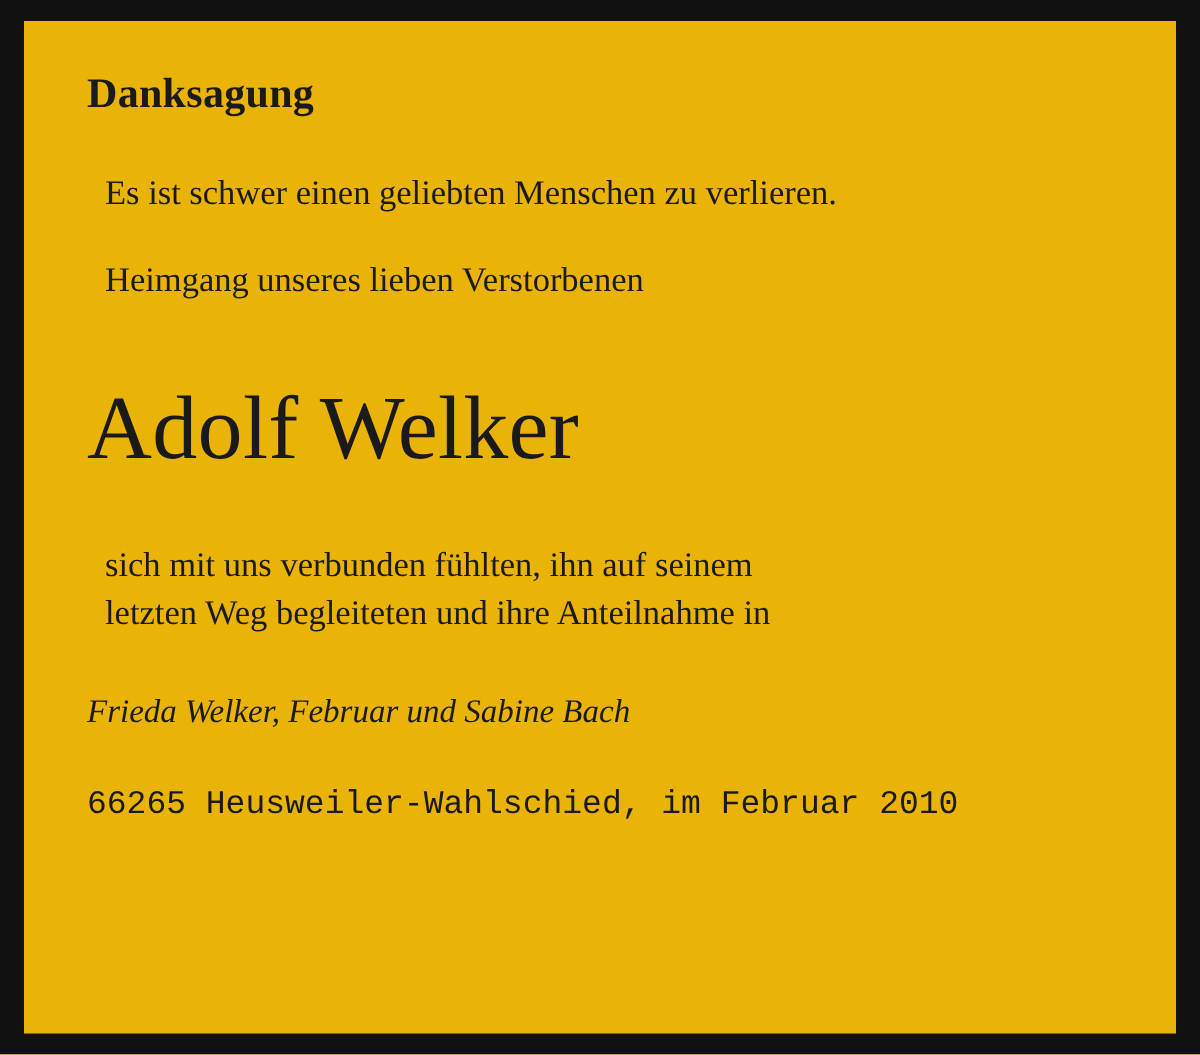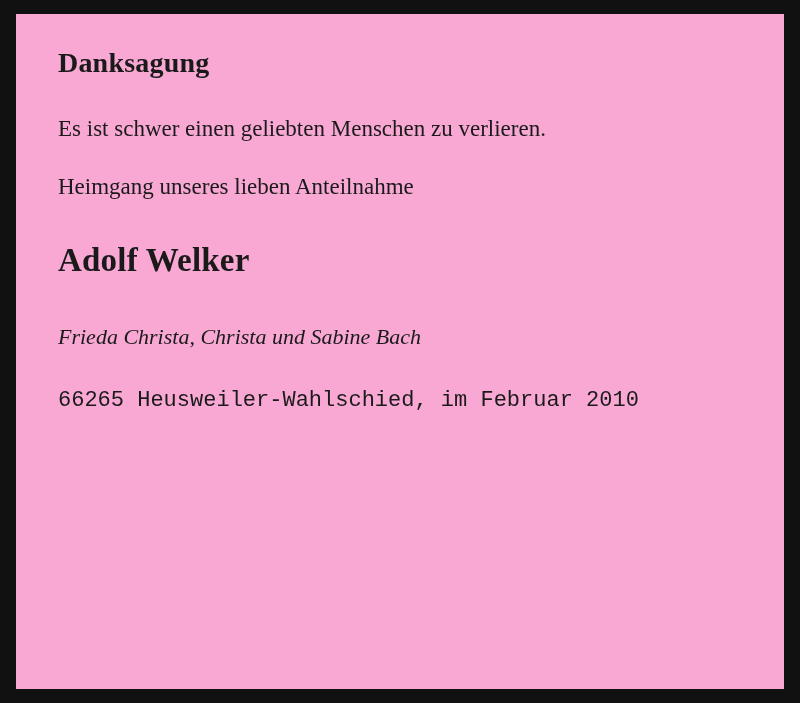--- a/index.html
+++ b/index.html
@@ -10,47 +10,47 @@
   body {
     width: 800px;
     height: 703px;
     font-family: "Liberation Serif", serif;
     color: #1a1a1a;
   }
   .notice {
     box-sizing: border-box;
     width: 800px;
     height: 703px;
-    background: #f9a8d4;
+    background: #eab308;
     border-top: 14px solid #111111;
     border-bottom: 14px solid #111111;
     border-left: 16px solid #111111;
     border-right: 16px solid #111111;
     padding: 34px 42px 8px 42px;
   }
   .heading {
     font-size: 28px;
     font-weight: bold;
     letter-spacing: 0.2px;
     margin: 0 0 34px 0;
     line-height: 1.1;
   }
   .para {
     font-size: 23px;
     line-height: 1.38;
-    margin: 0 0 24px 0;
+    margin: 0 0 24px 12px;
   }
   .para.tight {
     margin-bottom: 26px;
   }
   .name {
-    font-size: 33px;
-    font-weight: bold;
+    font-size: 60px;
+    font-weight: normal;
     line-height: 1.05;
-    margin: 41px 0 44px 0;
+    margin: 52px 0 44px 0;
     letter-spacing: 0.2px;
   }
   .para.body-after {
     margin-bottom: 34px;
   }
   .family {
     font-size: 22px;
     font-style: italic;
     line-height: 1.35;
     margin: 0 0 34px 0;
@@ -70,25 +70,27 @@
 
 <div class="notice">
 
   <div class="heading">Danksagung</div>
 
   <div class="para tight">
     <span class="line">Es ist schwer einen geliebten Menschen zu verlieren.</span>
   </div>
 
   <div class="para">
-    <span class="line">Heimgang unseres lieben Anteilnahme</span>
+    <span class="line">Heimgang unseres lieben Verstorbenen</span>
   </div>
 
   <div class="name">Adolf Welker</div>
 
   <div class="para body-after">
+    <span class="line">sich mit uns verbunden fühlten, ihn auf seinem</span>
+    <span class="line">letzten Weg begleiteten und ihre Anteilnahme in</span>
   </div>
 
-  <div class="family">Frieda Christa, Christa und Sabine Bach</div>
+  <div class="family">Frieda Welker, Februar und Sabine Bach</div>
 
   <div class="place">66265 Heusweiler-Wahlschied, im Februar 2010</div>
 
 </div>
 
 </body></html>

